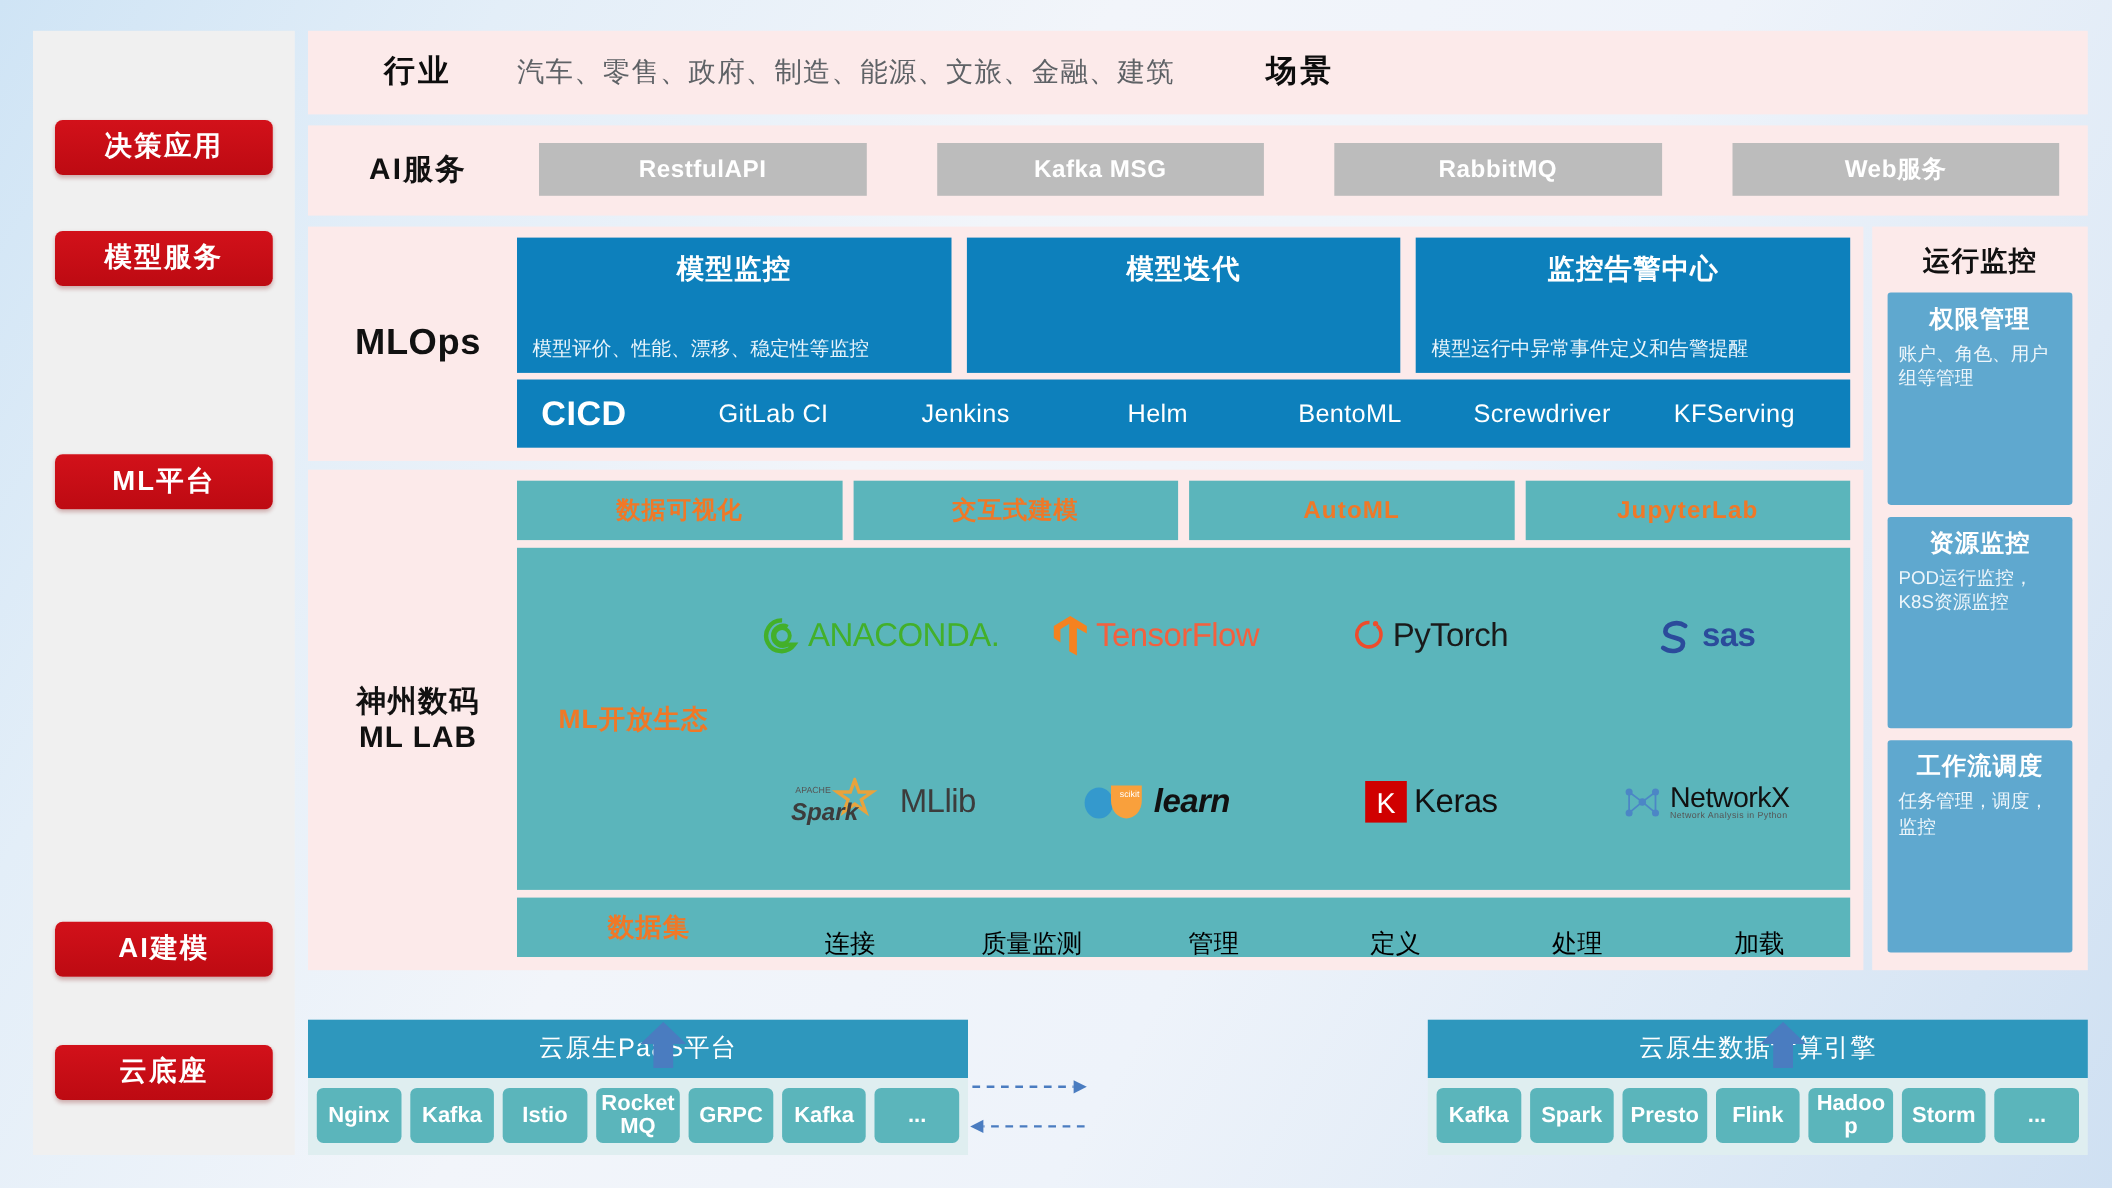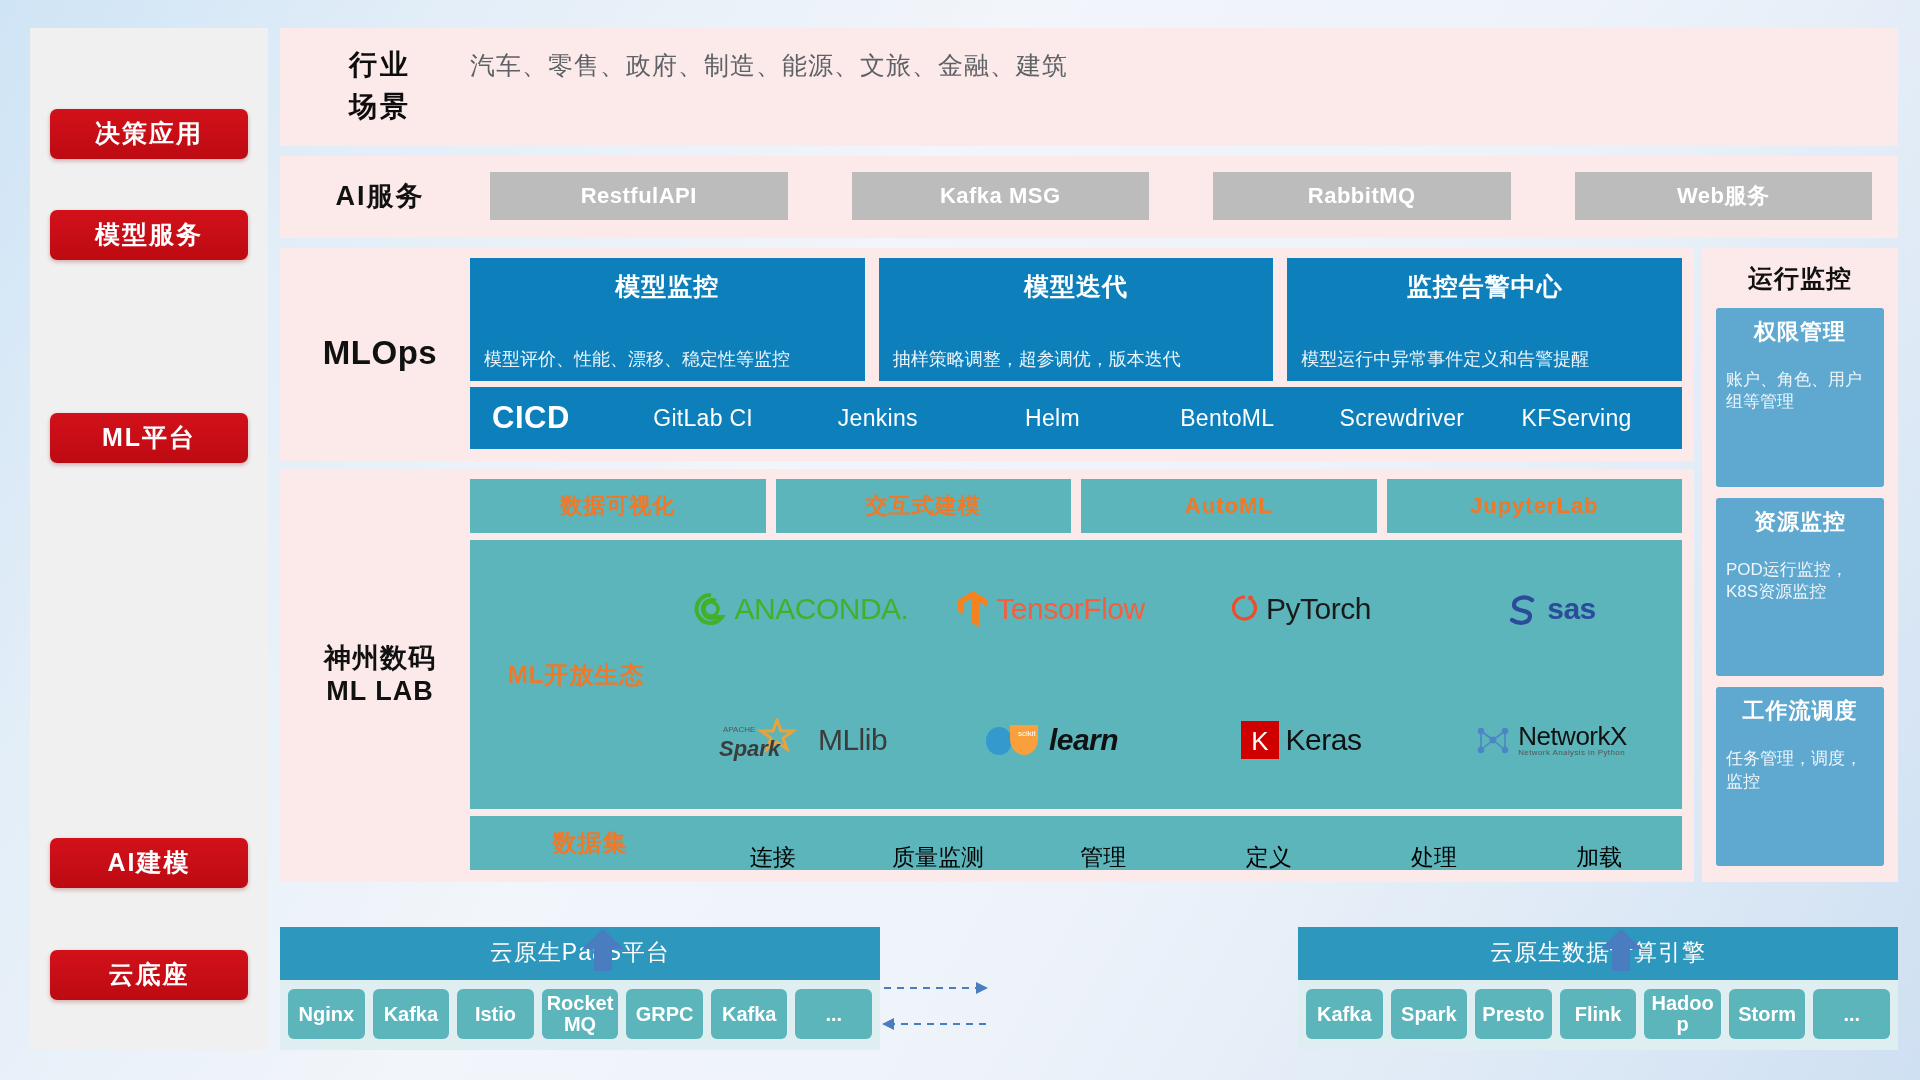--- a/index.html
+++ b/index.html
@@ -62,21 +62,21 @@
   .band-label {
     flex: 0 0 auto;
     font-weight: bold;
     color: #111;
     text-align: center;
     line-height: 1.22;
   }
 
   
   #band-app { padding: 18px 26px 20px 10px; }
-  .app-rows { display: flex; flex-direction: column; gap: 4px; width: 100%; }
+  .app-rows { display: flex; gap: 24px; width: 100%; }
   .app-row { display: flex; align-items: center; }
   .app-row .key {
     flex: 0 0 180px;
     font-weight: bold; font-size: 28px; color: #0d0d0d;
     text-align: center; letter-spacing: 3px;
   }
   .app-row .val {
     font-size: 25px; color: #5e6266; letter-spacing: 1px;
   }
 
@@ -178,21 +178,21 @@
     display: flex; flex-direction: column;
     padding: 14px 14px 16px; gap: 11px;
   }
   #band-monitor .mon-title {
     font-weight: bold; font-size: 25px; color: #111;
     text-align: center; letter-spacing: 1px; margin-bottom: 2px;
   }
   .mon-card {
     flex: 1 1 0; background: #5fa8cf; color: #fff;
     border-radius: 3px; padding: 9px 10px 10px;
-    display: flex; flex-direction: column; min-height: 0; gap: 16px;
+    display: flex; flex-direction: column; min-height: 0;
   }
   .mon-card h5 {
     font-size: 22px; font-weight: bold; text-align: center;
     letter-spacing: 1px; margin-bottom: 6px;
   }
   .mon-card p { font-size: 17px; line-height: 1.32; color: #eef6fb; }
 
   
   .bottom {
     flex: 0 0 auto; display: flex; align-items: flex-end;
@@ -282,21 +282,20 @@
         <div class="band" id="band-mlops">
           <div class="band-label">MLOps</div>
           <div class="mlops-col">
             <div class="mlops-cards">
               <div class="mlops-card">
                 <h4>模型监控</h4>
                 <p>模型评价、性能、漂移、稳定性等监控</p>
               </div>
               <div class="mlops-card">
                 <h4>模型迭代</h4>
-                <p>抽样策略调整，超参调优，版本迭代</p>
               </div>
               <div class="mlops-card">
                 <h4>监控告警中心</h4>
                 <p>模型运行中异常事件定义和告警提醒</p>
               </div>
             </div>
 
             <div class="cicd-bar">
               <div class="cicd-title">CICD</div>
               <div class="cicd-items">

